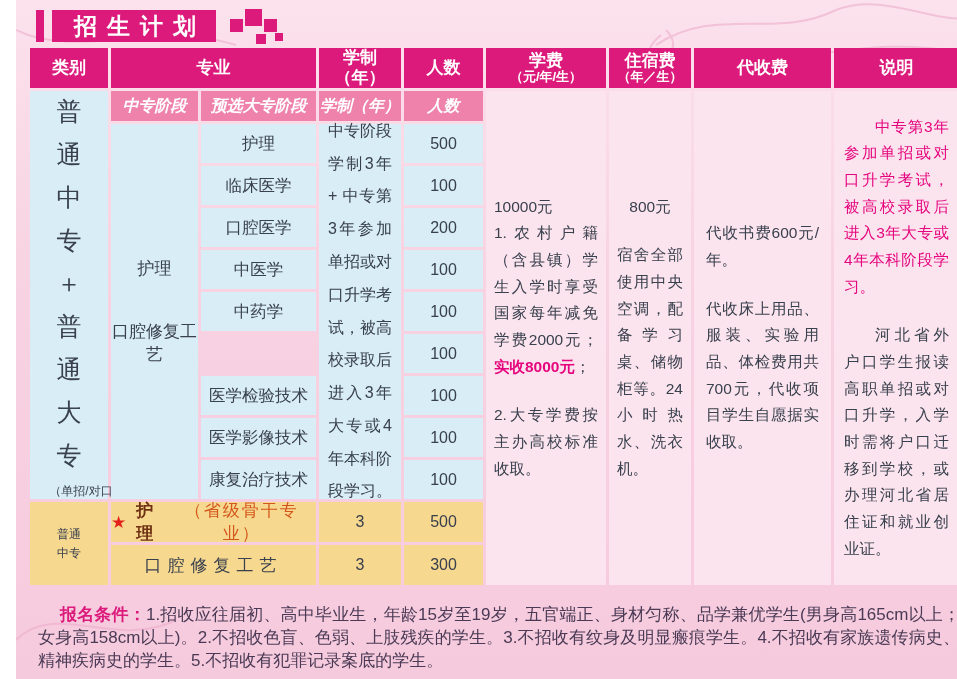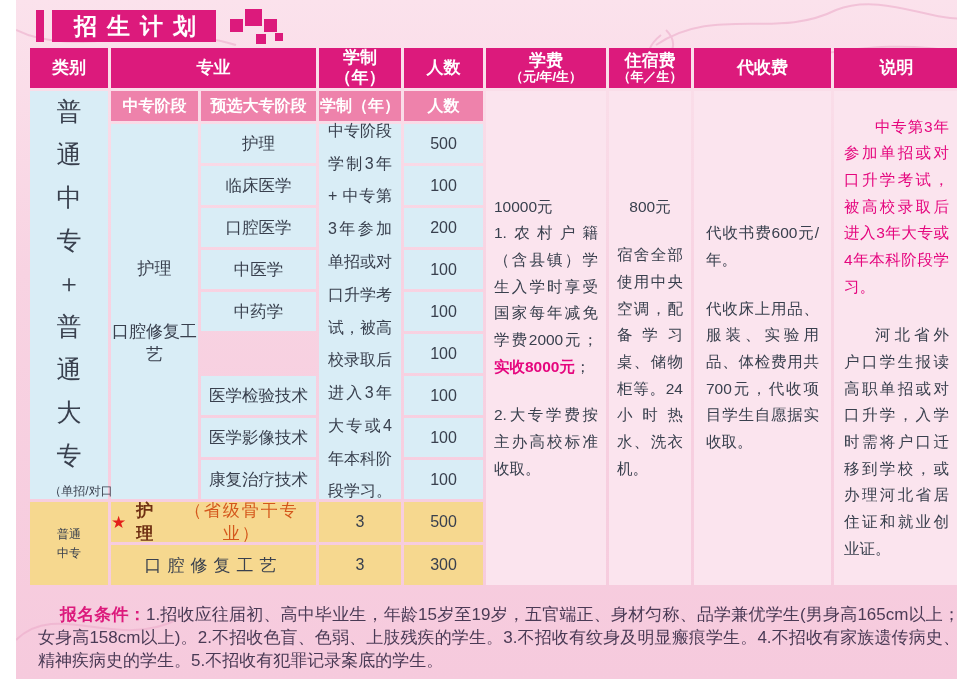--- a/index.html
+++ b/index.html
@@ -25,21 +25,21 @@
   .grid {
     position:absolute; left:14px; top:48px;
     display:grid;
     grid-template-columns:78px 87px 115px 82px 79px 120px 82px 137px 125px;
     grid-template-rows:40px 30px repeat(9,39px) 40px 40px;
     gap:3px;
   }
   .cell { display:flex; align-items:center; justify-content:center; text-align:center; }
   .h  { background:#dc1a7c; color:#fff; font-weight:bold; font-size:17px; flex-direction:column; line-height:1.15; }
   .h .small { font-size:13px; font-weight:bold; }
-  .sub { background:#ee82ab; color:#fff; font-weight:bold; font-size:16px; }
+  .sub { background:#ee82ab; color:#fff; font-weight:bold; font-size:16px;font-style:italic; }
   .blue { background:#d9edf6; color:#39404e; font-size:16.5px; }
   .pale { background:#fbe4ee; color:#39404e; font-size:15.5px; }
   .yellow { background:#f6d88f; color:#39404e; font-size:17px; }
   .num { font-size:16px; }
 
   .cat-cell { flex-direction:column; }
   .cat-vert { width:1.3em; word-break:break-all; line-height:1.72; font-size:25px; text-align:center; }
   .cat-note { font-size:12px; margin-top:6px; white-space:nowrap;padding-left:36px; }
   .zz-cell { flex-direction:column; gap:40px; font-size:17px; }
   .dur-cell { padding:0 9px; text-align:justify; line-height:2.05; font-size:16px; }

